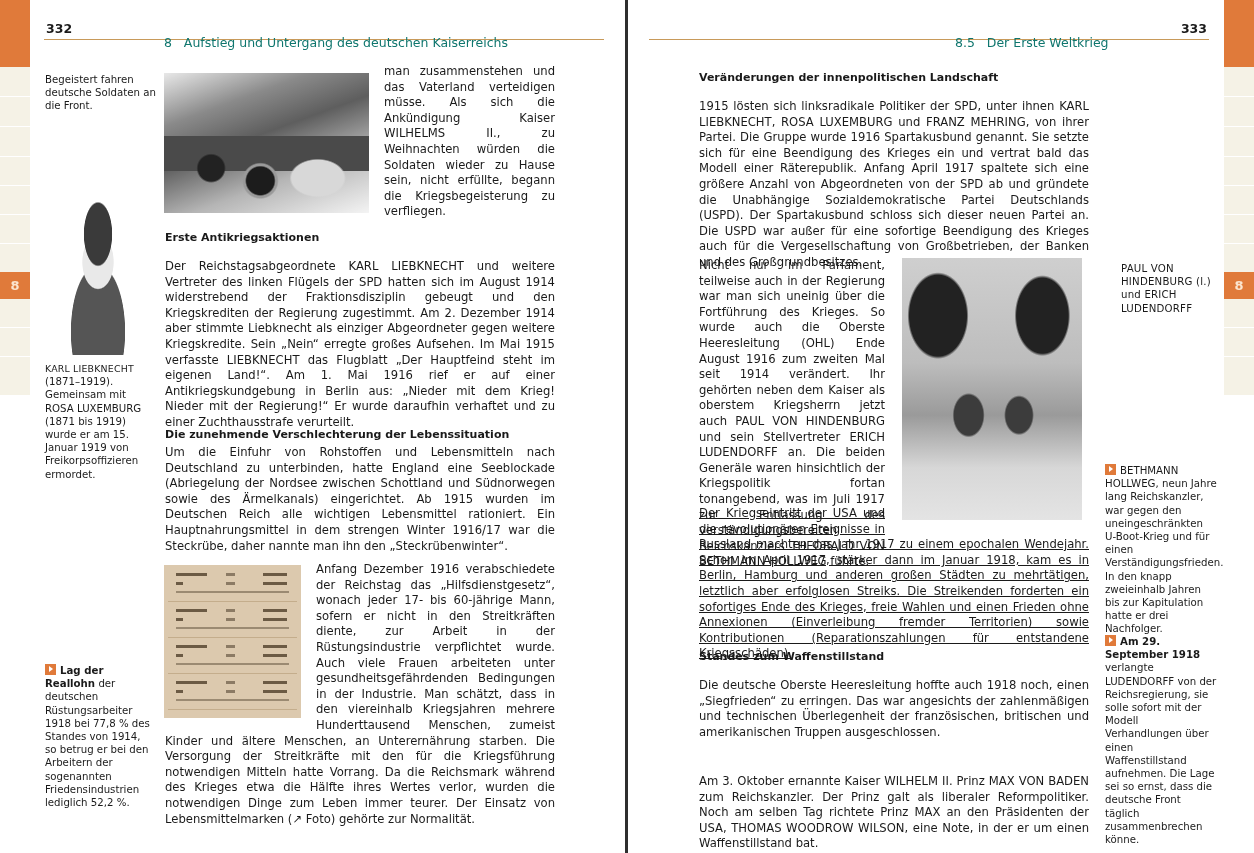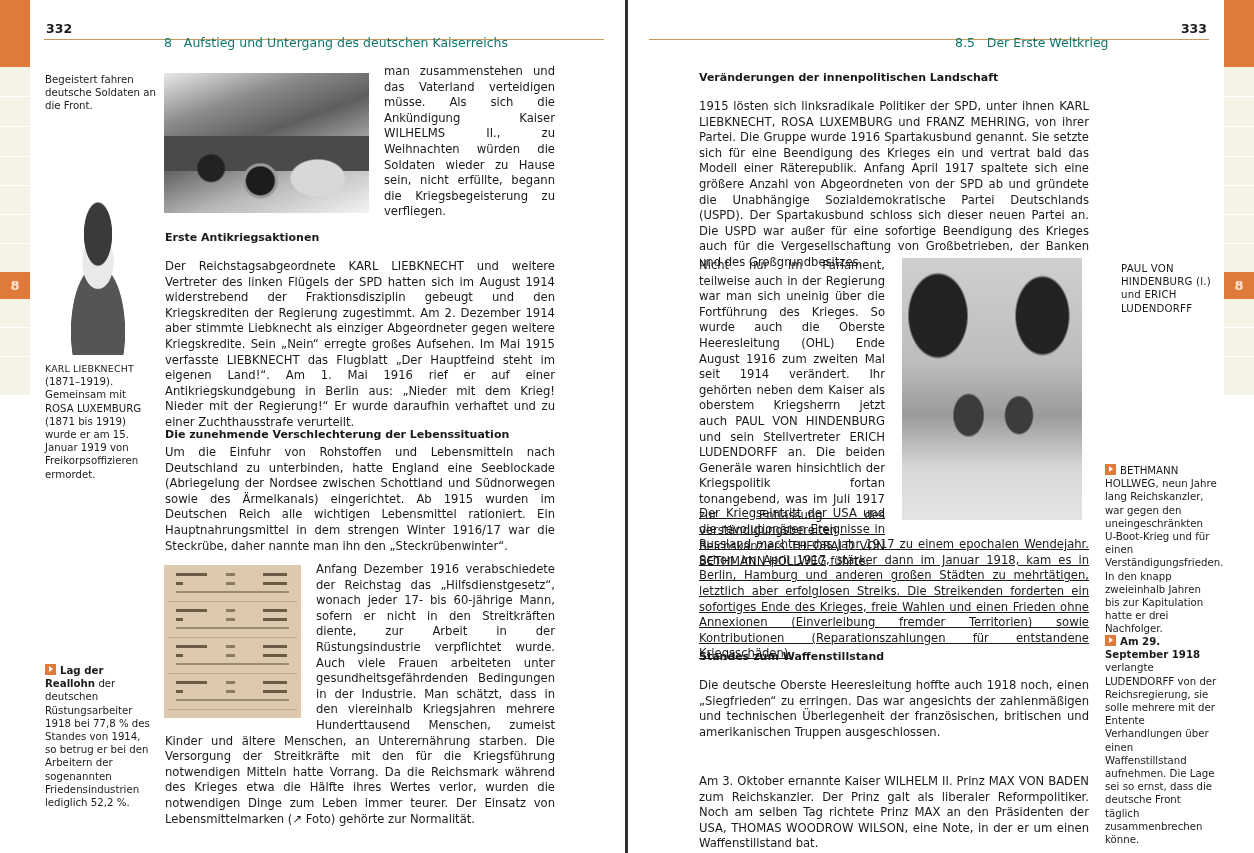--- a/index.html
+++ b/index.html
@@ -161,15 +161,15 @@
   <div class="txt" style="left:71px;top:750px;width:390px;margin-top:24px;">Am 3. Oktober ernannte Kaiser WILHELM II. Prinz MAX VON BADEN zum Reichskanzler. Der Prinz galt als liberaler Reformpolitiker. Noch am selben Tag richtete Prinz MAX an den Präsidenten der USA, THOMAS WOODROW WILSON, eine Note, in der er um einen Waffenstillstand bat.</div>
 
   <div class="marg sc" style="left:477px;top:262px;width:110px;margin-left:16px;">PAUL VON HINDENBURG (l.) und ERICH LUDENDORFF</div>
 
   <div class="marg" style="left:477px;top:464px;width:112px;">
     <span class="arrow"></span><span>BETHMANN HOLLWEG, neun Jahre lang Reichskanzler, war gegen den uneingeschränkten U-Boot-Krieg und für einen Verständigungsfrieden. In den knapp zweieinhalb Jahren bis zur Kapitulation hatte er drei Nachfolger.</span>
   </div>
 
   <div class="marg" style="left:477px;top:635px;width:112px;">
     <span class="arrow"></span><b>Am 29. September 1918</b>
-    <span>verlangte LUDENDORFF von der Reichsregierung, sie solle mehrere mit der Entente Verhandlungen über einen Waffenstillstand aufnehmen. Die Lage sei so ernst, dass die deutsche Front täglich zusammenbrechen könne.</span>
+    <span>verlangte LUDENDORFF von der Reichsregierung, sie solle sofort mit der Modell Verhandlungen über einen Waffenstillstand aufnehmen. Die Lage sei so ernst, dass die deutsche Front täglich zusammenbrechen könne.</span>
   </div>
 </div>
 
 </body></html>

